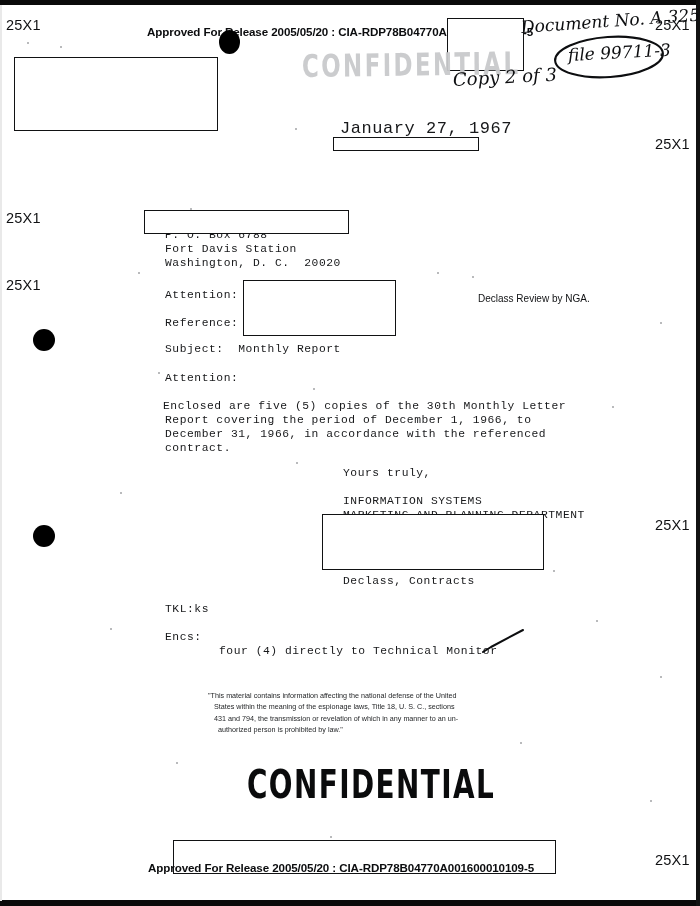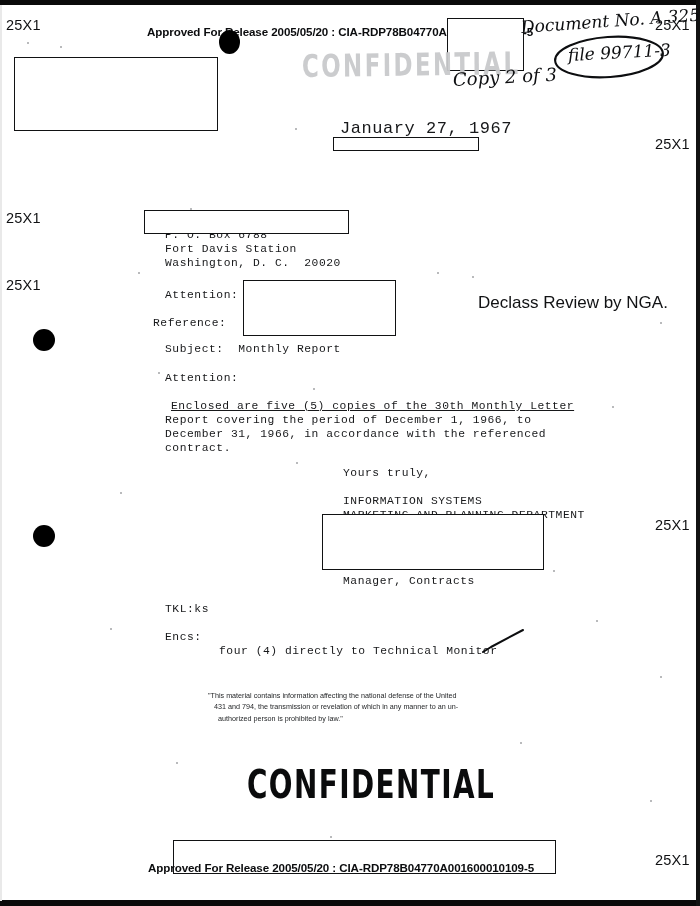--- a/index.html
+++ b/index.html
@@ -106,21 +106,21 @@
     font-size: 7.2px;
     line-height: 11.4px;
     color: #242628;
     white-space: nowrap;
   }
   .notice .ln { display: block; }
 
   
   .nga {
     font-family: "Liberation Sans", sans-serif;
-    font-size: 17px;
+    font-size: 10px;
     color: #111214;
     white-space: nowrap;
   }
 
   
   .edge-top    { position:absolute; left:0;   top:0;    width:700px; height:5px;  background:#0a0a0a; }
   .edge-bottom { position:absolute; left:0;   bottom:0; width:700px; height:6px;  background:#0a0a0a; }
   .edge-right  { position:absolute; right:0;  top:0;    width:4px;   height:906px; background:#121212; }
   .edge-left   { position:absolute; left:0;   top:5px;  width:2px;   height:896px; background:#e9e9e9; }
 
@@ -196,61 +196,62 @@
   <div class="abs mono" style="left:165px; top:228px;">P. O. Box 6788</div>
   <div class="abs mono" style="left:165px; top:242px;">Fort Davis Station</div>
   <div class="abs mono" style="left:165px; top:256px;">Washington, D. C.  20020</div>
 
   <div class="abs redaction" style="left:144px; top:210px; width:205px; height:24px;"></div>
 
   <div class="abs marker" style="left:6px; top:277px;">25X1</div>
 
   <div class="abs mono" style="left:165px; top:288px;">Attention:</div>
 
-  <div class="abs mono" style="left:153px; top:316px;">Reference:</div>
+  <div class="abs mono" style="left:165px; top:316px;">Reference:</div>
 
   <div class="abs redaction" style="left:243px; top:280px; width:153px; height:56px;"></div>
 
   <div class="abs nga" style="left:478px; top:293px;">Declass Review by NGA.</div>
 
   <div class="abs blot" style="left:33px; top:329px; width:22px; height:22px;"></div>
 
   <div class="abs mono" style="left:165px; top:342px;">Subject:  Monthly Report</div>
 
   <div class="abs mono" style="left:165px; top:371px;">Attention:</div>
 
-  <div class="abs mono" style="left:171px; top:399px;text-decoration:underline;">Enclosed are five (5) copies of the 30th Monthly Letter</div>
+  <div class="abs mono" style="left:163px; top:399px;">Enclosed are five (5) copies of the 30th Monthly Letter</div>
   <div class="abs mono" style="left:165px; top:413px;">Report covering the period of December 1, 1966, to</div>
   <div class="abs mono" style="left:165px; top:427px;">December 31, 1966, in accordance with the referenced</div>
   <div class="abs mono" style="left:165px; top:441px;">contract.</div>
 
   <div class="abs mono" style="left:343px; top:466px;">Yours truly,</div>
 
   <div class="abs mono" style="left:343px; top:494px;">INFORMATION SYSTEMS</div>
   <div class="abs mono" style="left:343px; top:508px;">MARKETING AND PLANNING DEPARTMENT</div>
 
   <div class="abs redaction" style="left:322px; top:514px; width:222px; height:56px;"></div>
 
   <div class="abs marker" style="left:655px; top:517px;">25X1</div>
 
-  <div class="abs mono" style="left:343px; top:574px;">Manager, Contracts</div>
+  <div class="abs mono" style="left:343px; top:574px;">Declass, Contracts</div>
 
   <div class="abs blot" style="left:33px; top:525px; width:22px; height:22px;"></div>
 
   <div class="abs mono" style="left:165px; top:602px;">TKL:ks</div>
 
   <div class="abs mono" style="left:165px; top:630px;">Encs:</div>
   <div class="abs mono" style="left:219px; top:644px;">four (4) directly to Technical Monitor</div>
 
   <svg class="abs checkmark" style="left:481px; top:628px;" width="44" height="28">
     <path d="M2 24 L10 19 L42 2" fill="none" stroke="#0d0e10" stroke-width="2" stroke-linecap="round" stroke-linejoin="round"></path>
   </svg>
 
   <div class="abs notice" style="left:208px; top:690px;">
     <span class="ln">"This material contains information affecting the national defense of the United</span>
+    <span class="ln" style="margin-left:6px;">States within the meaning of the espionage laws, Title 18, U. S. C., sections</span>
     <span class="ln" style="margin-left:6px;">431 and 794, the transmission or revelation of which in any manner to an un-</span>
     <span class="ln" style="margin-left:10px;">authorized person is prohibited by law."</span>
   </div>
 
   <div class="abs stamp" style="left:247px; top:767px;">CONFIDENTIAL</div>
 
   <div class="abs redaction thin" style="left:173px; top:840px; width:383px; height:34px;"></div>
 
   <div class="abs banner" style="left:148px; top:861px;">Approved For Release 2005/05/20 : CIA-RDP78B04770A001600010109-5</div>
 

